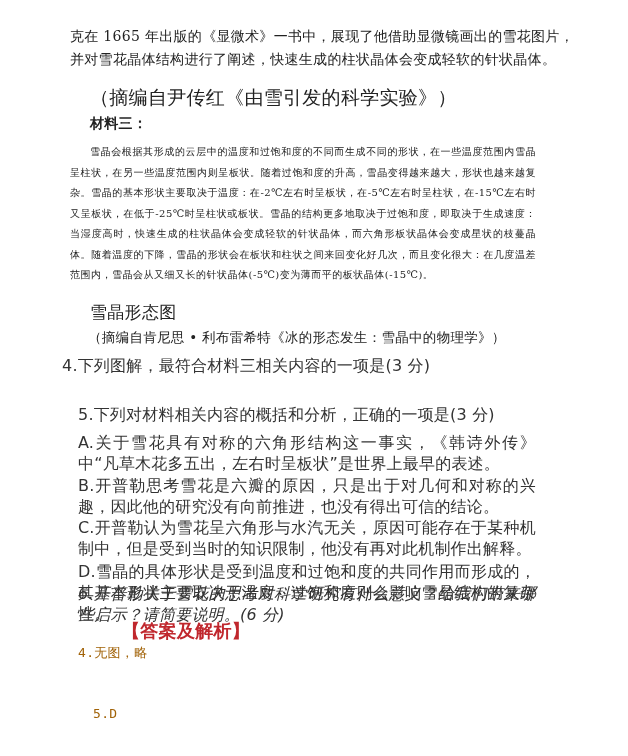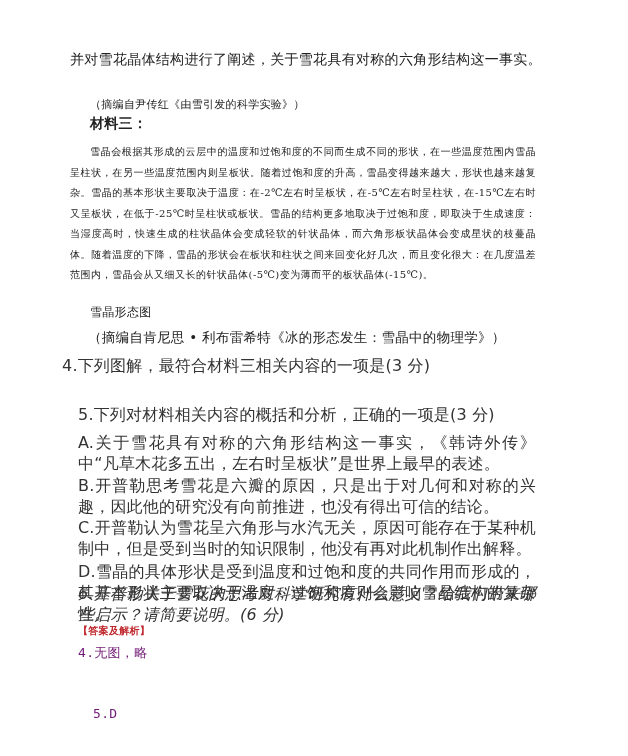--- a/index.html
+++ b/index.html
@@ -7,36 +7,37 @@
          font-family: "DejaVu Serif", "Liberation Serif", serif; color: #222; }
   .page { position: absolute; left: 0; top: 0; width: 628px; height: 756px; }
   .line { position: absolute; white-space: nowrap; font-size: 14px; line-height: 20px; letter-spacing: 0.3px; }
   .p1 { left: 70px; width: 470px; }
   .indent { left: 90px; }
   .block { position: absolute; font-size: 10px; line-height: 20.5px; white-space: normal; text-align: justify; }
   .mat3 { left: 70px; width: 466px; top: 142px; text-indent: 20px; letter-spacing: 0.5px; }
   .q { left: 70px; width: 466px; font-size: 16px; line-height: 21px; letter-spacing: 0.2px;
        font-family: "DejaVu Sans", "Liberation Sans", sans-serif; color: #333; }
   .bold { font-weight: bold; text-align: center; }
-  .ans-head { color: #c0272d; font-weight: bold; font-family: "DejaVu Sans", sans-serif; font-size: 10px; }
-  .ans { color: #701a75; font-family: "DejaVu Sans Mono", "Liberation Mono", monospace; font-size: 13px; }
+  .ans-head { color: #c0272d; font-weight: bold; font-family: "DejaVu Sans", sans-serif; font-size: 18px; margin-left: 44px; }
+  .ans { color: #a16207; font-family: "DejaVu Sans Mono", "Liberation Mono", monospace; font-size: 13px; }
   .analysis { color: #8a3a2a; }
   .analysis .tag { color: #c0272d; }
 </style>
 </head>
 <body>
 
 <div class="page" data-name="exam-page">
 
-  <div class="line p1" style="top:49px;" data-name="material2-line-3">并对雪花晶体结构进行了阐述，关于雪花具有对称的六角形结构这一事实。</div>
-  <div class="line indent" style="top:95px; font-family:'DejaVu Sans',sans-serif; font-size:11px;" data-name="material2-source">（摘编自尹传红《由雪引发的科学实验》）</div>
+  <div class="line p1" style="top:26px;" data-name="material2-line-2">克在 1665 年出版的《显微术》一书中，展现了他借助显微镜画出的雪花图片，</div>
+  <div class="line p1" style="top:49px;" data-name="material2-line-3">并对雪花晶体结构进行了阐述，快速生成的柱状晶体会变成轻软的针状晶体。</div>
+  <div class="line indent" style="top:87px; font-family:'DejaVu Sans',sans-serif; font-size:19px;" data-name="material2-source">（摘编自尹传红《由雪引发的科学实验》）</div>
 
   <div class="line indent bold" style="top:113px; font-family:'DejaVu Sans',sans-serif;" data-name="material3-title">材料三：</div>
   <div class="block mat3" style="top:142px;" data-name="material3-body">雪晶会根据其形成的云层中的温度和过饱和度的不同而生成不同的形状，在一些温度范围内雪晶呈柱状，在另一些温度范围内则呈板状。随着过饱和度的升高，雪晶变得越来越大，形状也越来越复杂。雪晶的基本形状主要取决于温度：在-2℃左右时呈板状，在-5℃左右时呈柱状，在-15℃左右时又呈板状，在低于-25℃时呈柱状或板状。雪晶的结构更多地取决于过饱和度，即取决于生成速度：当湿度高时，快速生成的柱状晶体会变成轻软的针状晶体，而六角形板状晶体会变成星状的枝蔓晶体。随着温度的下降，雪晶的形状会在板状和柱状之间来回变化好几次，而且变化很大：在几度温差范围内，雪晶会从又细又长的针状晶体(-5℃)变为薄而平的板状晶体(-15℃)。</div>
-  <div class="line indent" style="top:302px; font-size:12px;" data-name="figure-caption">雪晶形态图</div>
+  <div class="line indent" style="top:302px; font-size:17px;" data-name="figure-caption">雪晶形态图</div>
   <div class="line indent" style="top:327px; font-family:'DejaVu Sans',sans-serif; font-size:13.5px; left:88px;" data-name="material3-source">（摘编自肯尼思 • 利布雷希特《冰的形态发生：雪晶中的物理学》）</div>
 
   <div class="line q" style="top:355px; left:62px;" data-name="question-4">4.下列图解，最符合材料三相关内容的一项是(3 分)</div>
   <div class="line q" style="top:404px; left:78px;" data-name="question-5">5.下列对材料相关内容的概括和分析，正确的一项是(3 分)</div>
   <div class="block q" style="top:432px; left:78px; width:458px;" data-name="question-5-option-a">A.关于雪花具有对称的六角形结构这一事实，《韩诗外传》中“凡草木花多五出，左右时呈板状”是世界上最早的表述。</div>
   <div class="block q" style="top:475px; left:78px; width:458px;" data-name="question-5-option-b">B.开普勒思考雪花是六瓣的原因，只是出于对几何和对称的兴趣，因此他的研究没有向前推进，也没有得出可信的结论。</div>
   <div class="block q" style="top:517px; left:78px; width:458px;" data-name="question-5-option-c">C.开普勒认为雪花呈六角形与水汽无关，原因可能存在于某种机制中，但是受到当时的知识限制，他没有再对此机制作出解释。</div>
   <div class="block q" style="top:561px; left:78px; width:458px;" data-name="question-5-option-d">D.雪晶的具体形状是受到温度和过饱和度的共同作用而形成的，其基本形状主要取决于温度，过饱和度则会影响雪晶结构的复杂性。</div>
   <div class="block q" style="top:604px; left:78px; width:458px;font-style:italic;" data-name="question-6">6.开普勒关于雪花的思考对科学研究有什么意义？给我们带来哪些启示？请简要说明。(6 分)</div>
 

